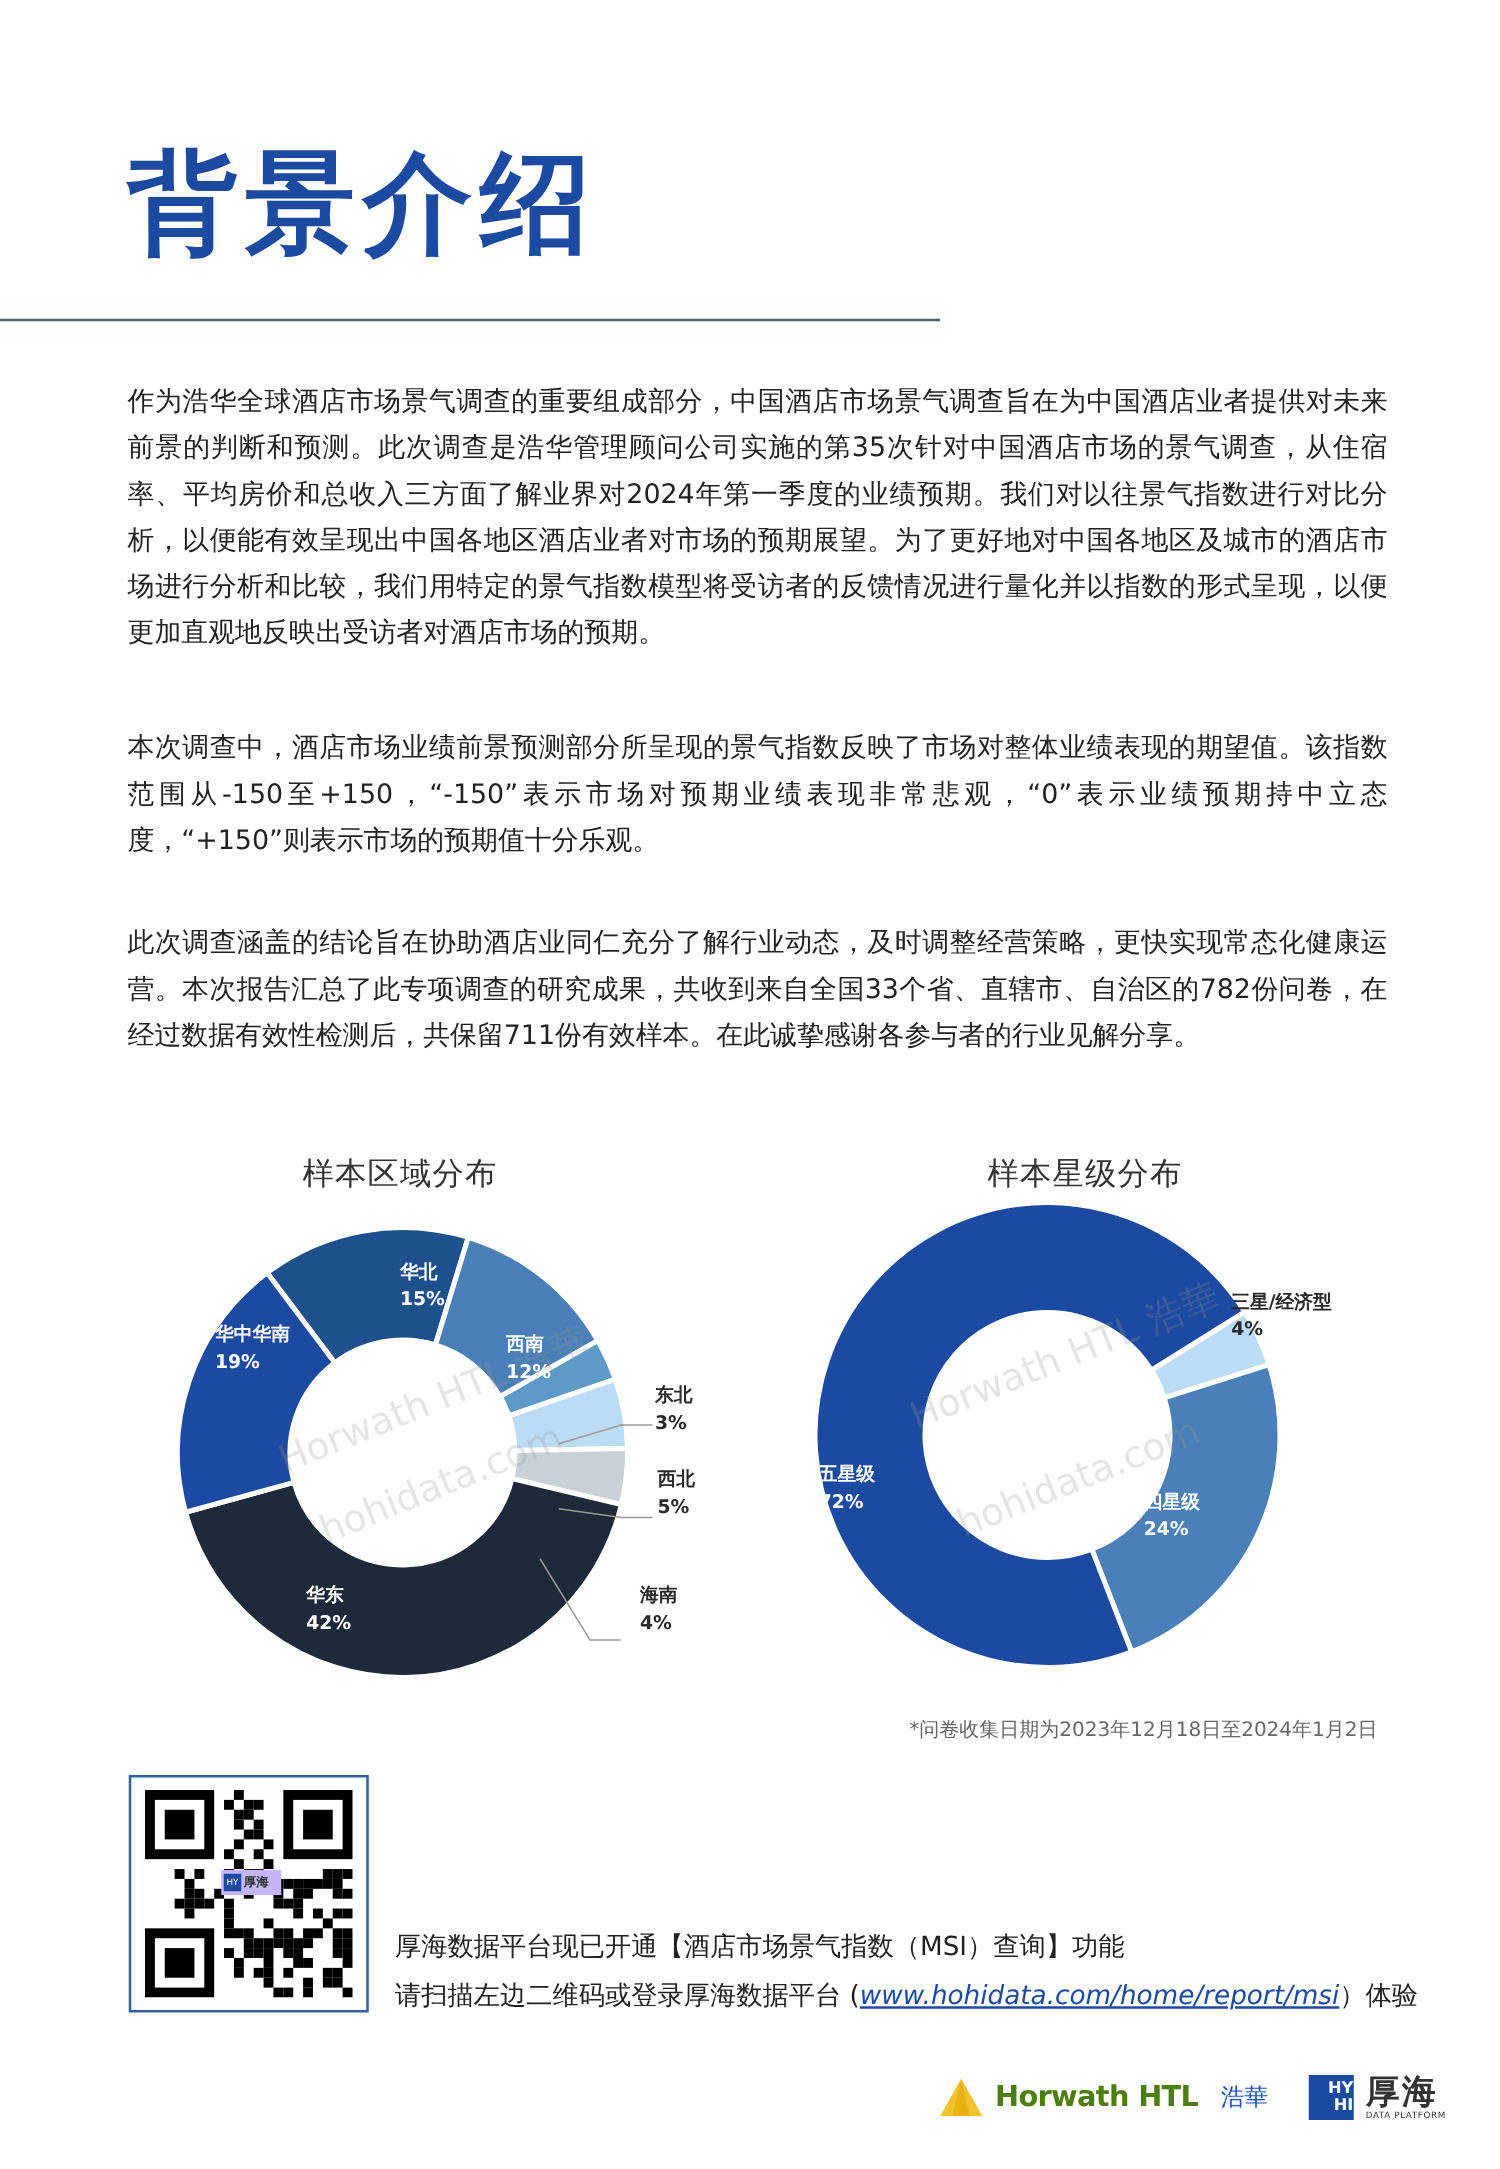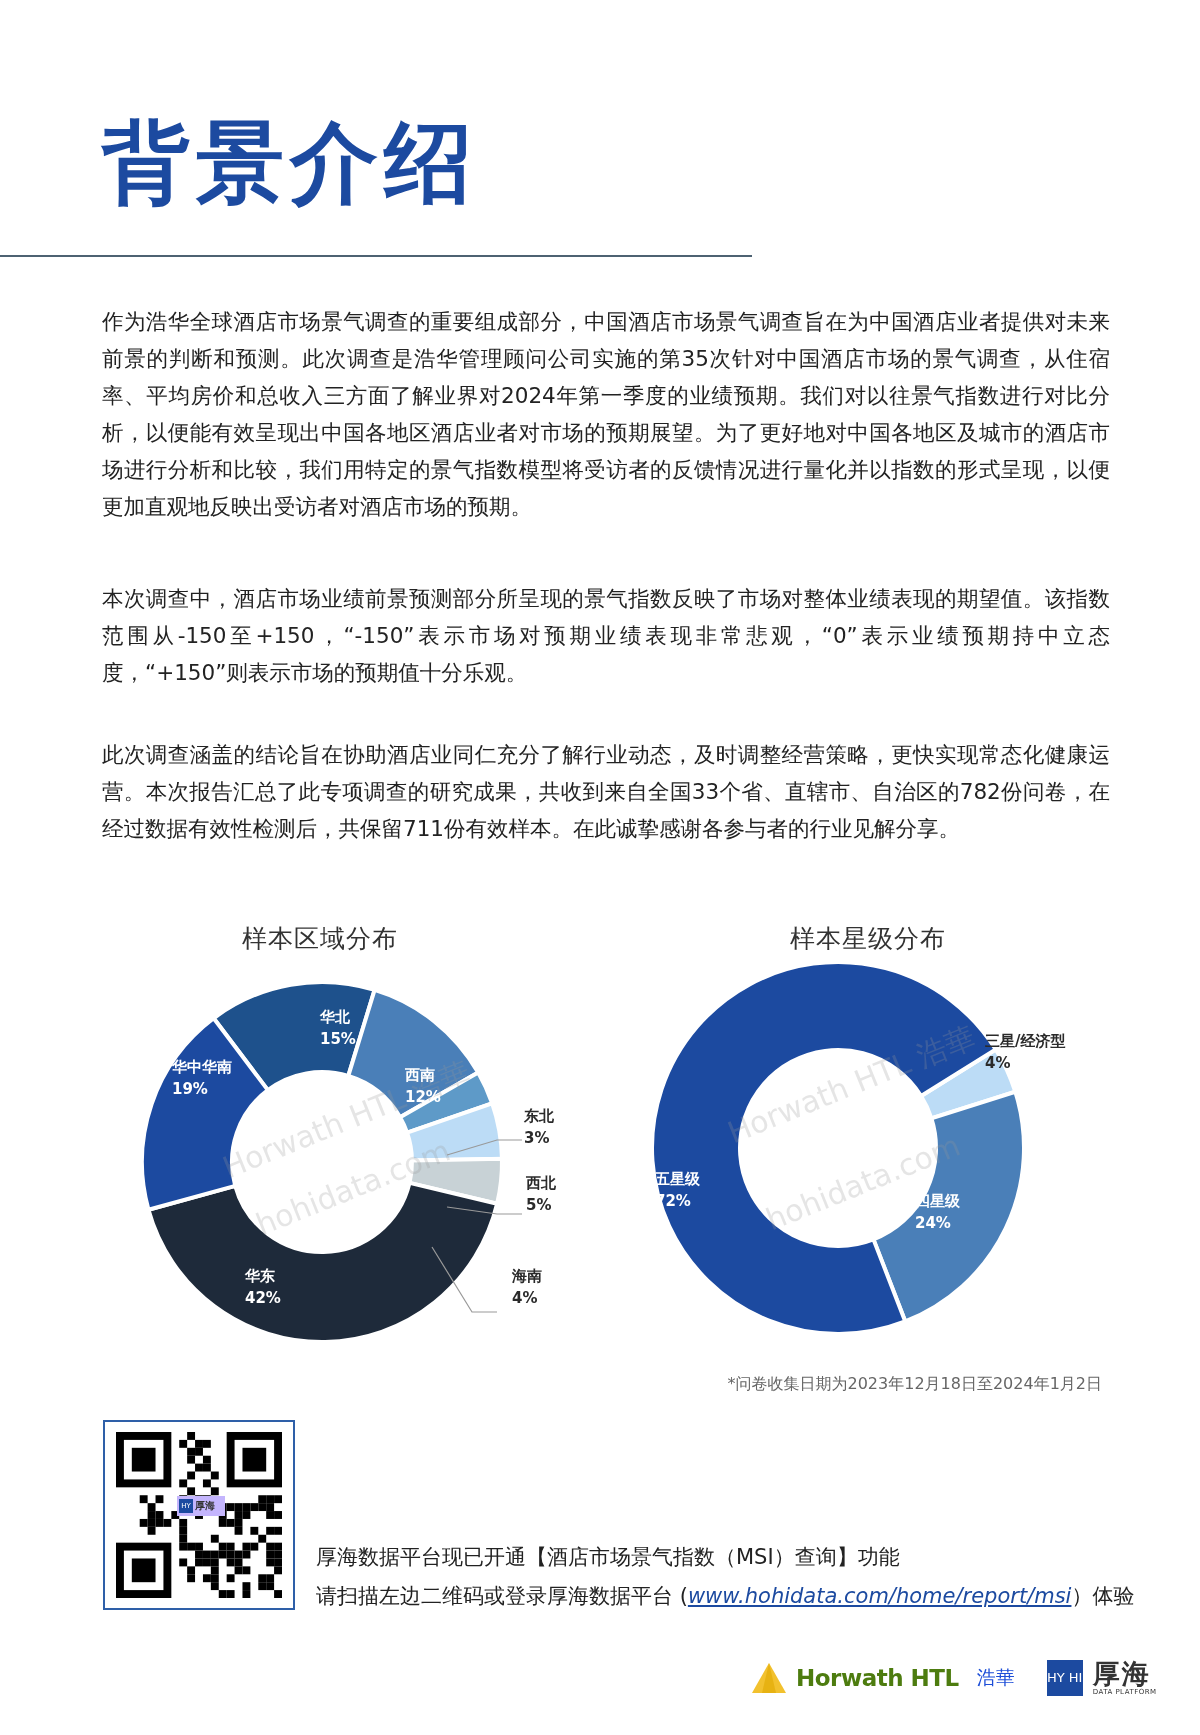--- a/index.html
+++ b/index.html
@@ -22,21 +22,21 @@
   .footnote { position:absolute; right:98px; top:1374px; font-size:16px; color:#666; }
   .qr { position:absolute; left:103px; top:1420px; width:188px; height:186px; border:2px solid #2e5fa8; background:#fff; }
   .qr svg { position:absolute; left:10px; top:10px; }
   .promo { position:absolute; left:316px; font-size:21px; color:#222; }
   .promo1 { top:1543px; }
   .promo2 { top:1582px; }
   .promo a { color:#1c4aa0; font-style:italic; text-decoration:underline;margin-top:28px; }
   .footer-logos { position:absolute; top:1655px; left:752px; height:46px; display:flex; align-items:center; gap:10px; }
   .hw-text { font-size:23px; color:#4d7c0f; font-weight:bold; letter-spacing:-0.5px; }
   .hw-cn { font-family:"DejaVu Serif", serif; font-size:19px; color:#1d4ed8; margin-left:8px; margin-right:22px; }
-  .hh-box { width:36px; height:36px; background:#1c4aa0; color:#fff; font-size:13px; font-weight:normal; display:flex; align-items:center; justify-content:center; line-height:14px; text-align:left; }
+  .hh-box { width:36px; height:36px; background:#1c4aa0; color:#fff; font-size:13px; font-weight:bold; display:flex; align-items:center; justify-content:center; line-height:14px; text-align:right; }
   .hh-text { display:flex; flex-direction:column; align-items:flex-start; }
   .hh-cn { font-size:27px; font-weight:bold; color:#333; line-height:28px; letter-spacing:2px; }
   .hh-en { font-size:7px; color:#333; letter-spacing:0.5px; }
   .wm { position:absolute; font-size:30px; color:rgba(150,150,150,0.25); transform:rotate(-22deg); white-space:nowrap; pointer-events:none; }
 </style>
 </head>
 <body>
 
 <div class="title">背景介绍</div>
 <div class="rule"></div>

